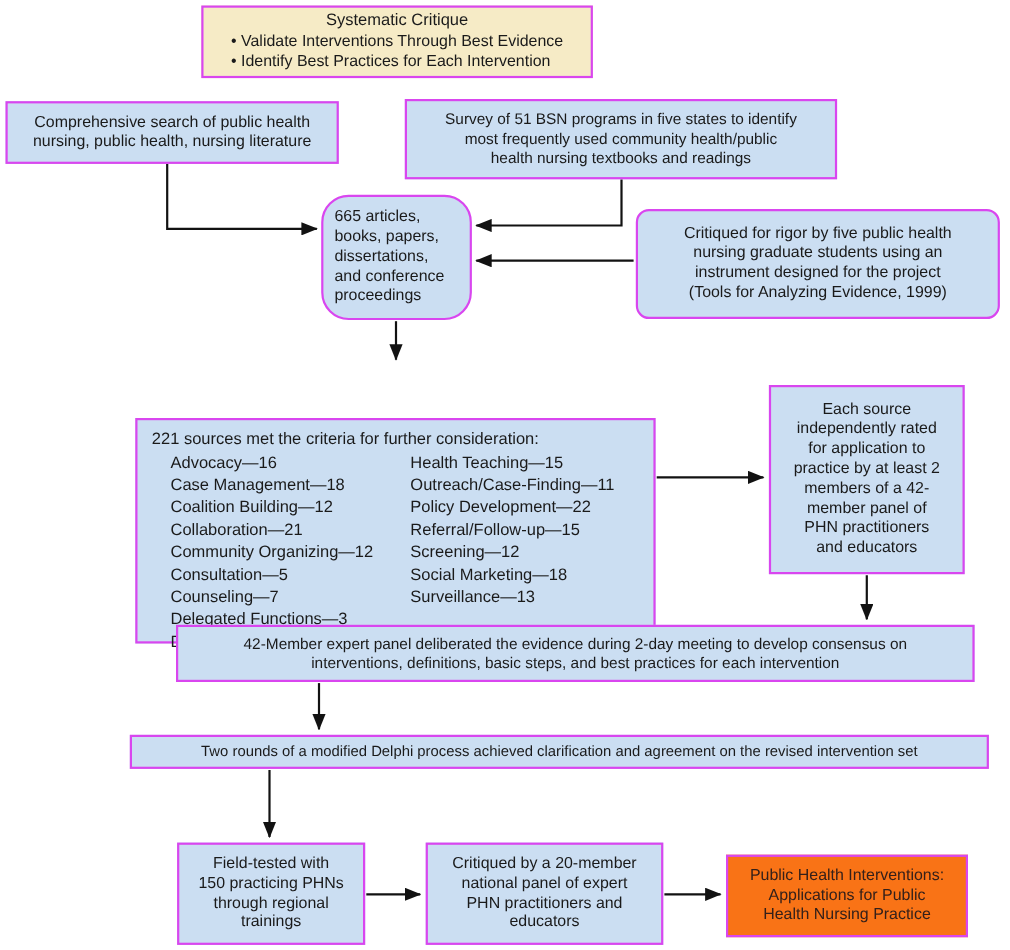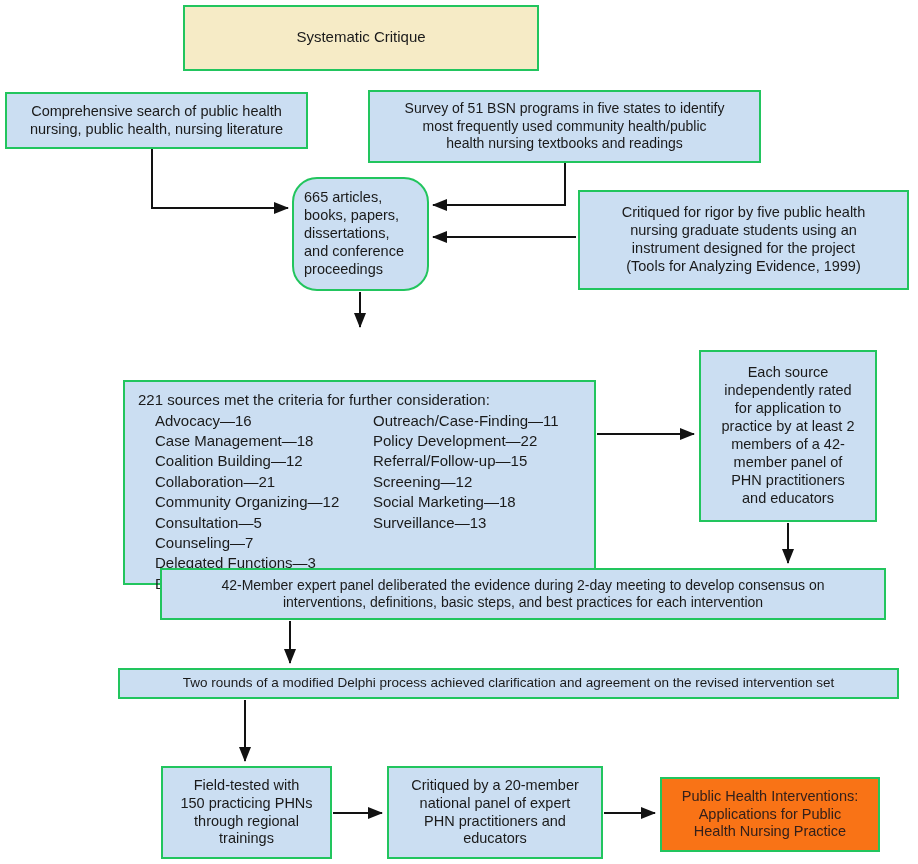--- a/index.html
+++ b/index.html
@@ -8,42 +8,42 @@
     width: 918px;
     height: 864px;
     background: #ffffff;
     font-family: "Liberation Sans", sans-serif;
     color: #1a1a1a;
     overflow: hidden;
   }
   .box {
     position: absolute;
     box-sizing: border-box;
-    border: 2px solid #22c55e;
+    border: 2px solid #d946ef;
     background: #cbdef2;
     display: flex;
     flex-direction: column;
     justify-content: center;
     align-items: center;
     text-align: center;
     font-size: 14.5px;
     line-height: 1.24;
   }
   .pre { white-space: pre-line; }
 
   
   .title-box    { left: 183px; top: 5px;   width: 356px; height: 66px; background: #f6ebc6; }
   .title-line   { font-size: 15px; margin-bottom: 1px; }
   .bullet-list  { text-align: left; }
   .bullet-item::before { content: "• "; }
 
   .search-box   { left: 5px;   top: 92px;  width: 303px; height: 57px; }
   .survey-box   { left: 368px; top: 90px;  width: 393px; height: 73px; font-size: 14px; }
   .pool-box     { left: 292px; top: 177px; width: 137px; height: 114px; align-items: flex-start; text-align: left; padding-left: 10px; border-radius: 25px; }
-  .rigor-box    { left: 578px; top: 190px; width: 331px; height: 100px; }
+  .rigor-box    { left: 578px; top: 190px; width: 331px; height: 100px; border-radius: 12px; }
 
   .sources-box  { left: 123px; top: 332px; width: 473px; height: 205px; justify-content: flex-start; align-items: flex-start; text-align: left; font-size: 15px; margin-top: 48px; }
   .sources-heading { padding: 9px 0 1px 13px; }
   .sources-cols { display: flex; padding-left: 30px; line-height: 1.36; }
   .sources-col-left  { width: 218px; }
   .sources-col-right { flex: 1; }
 
   .rating-box   { left: 699px; top: 350px; width: 178px; height: 172px; }
   .panel-box    { left: 160px; top: 568px; width: 726px; height: 52px;  font-size: 14px; }
   .delphi-box   { left: 118px; top: 668px; width: 781px; height: 31px;  font-size: 13.5px; }
@@ -72,20 +72,24 @@
     <path class="arrow" marker-end="url(#ah)" d="M597,434 L694,434"></path>
     <path class="arrow" marker-end="url(#ah)" d="M788,523 L788,563"></path>
     <path class="arrow" marker-end="url(#ah)" d="M290,621 L290,663"></path>
     <path class="arrow" marker-end="url(#ah)" d="M245,700 L245,761"></path>
     <path class="arrow" marker-end="url(#ah)" d="M333,813 L382,813"></path>
     <path class="arrow" marker-end="url(#ah)" d="M604,813 L655,813"></path>
   </svg>
 
   <div class="box title-box">
     <div class="title-line">Systematic Critique</div>
+    <div class="bullet-list">
+        <div class="bullet-item">Validate Interventions Through Best Evidence</div>
+        <div class="bullet-item">Identify Best Practices for Each Intervention</div>
+      </div>
   </div>
 
   <div class="box search-box">
     <div class="pre">Comprehensive search of public health
 nursing, public health, nursing literature</div>
   </div>
 
   <div class="box survey-box">
     <div class="pre">Survey of 51 BSN programs in five states to identify
 most frequently used community health/public
@@ -115,20 +119,21 @@
           <div>Case Management—18</div>
           <div>Coalition Building—12</div>
           <div>Collaboration—21</div>
           <div>Community Organizing—12</div>
           <div>Consultation—5</div>
           <div>Counseling—7</div>
           <div>Delegated Functions—3</div>
           <div>Disease Investigation—1</div>
         </div>
       <div class="sources-col-right">
+          <div>Health Teaching—15</div>
           <div>Outreach/Case-Finding—11</div>
           <div>Policy Development—22</div>
           <div>Referral/Follow-up—15</div>
           <div>Screening—12</div>
           <div>Social Marketing—18</div>
           <div>Surveillance—13</div>
         </div>
     </div>
   </div>
 

